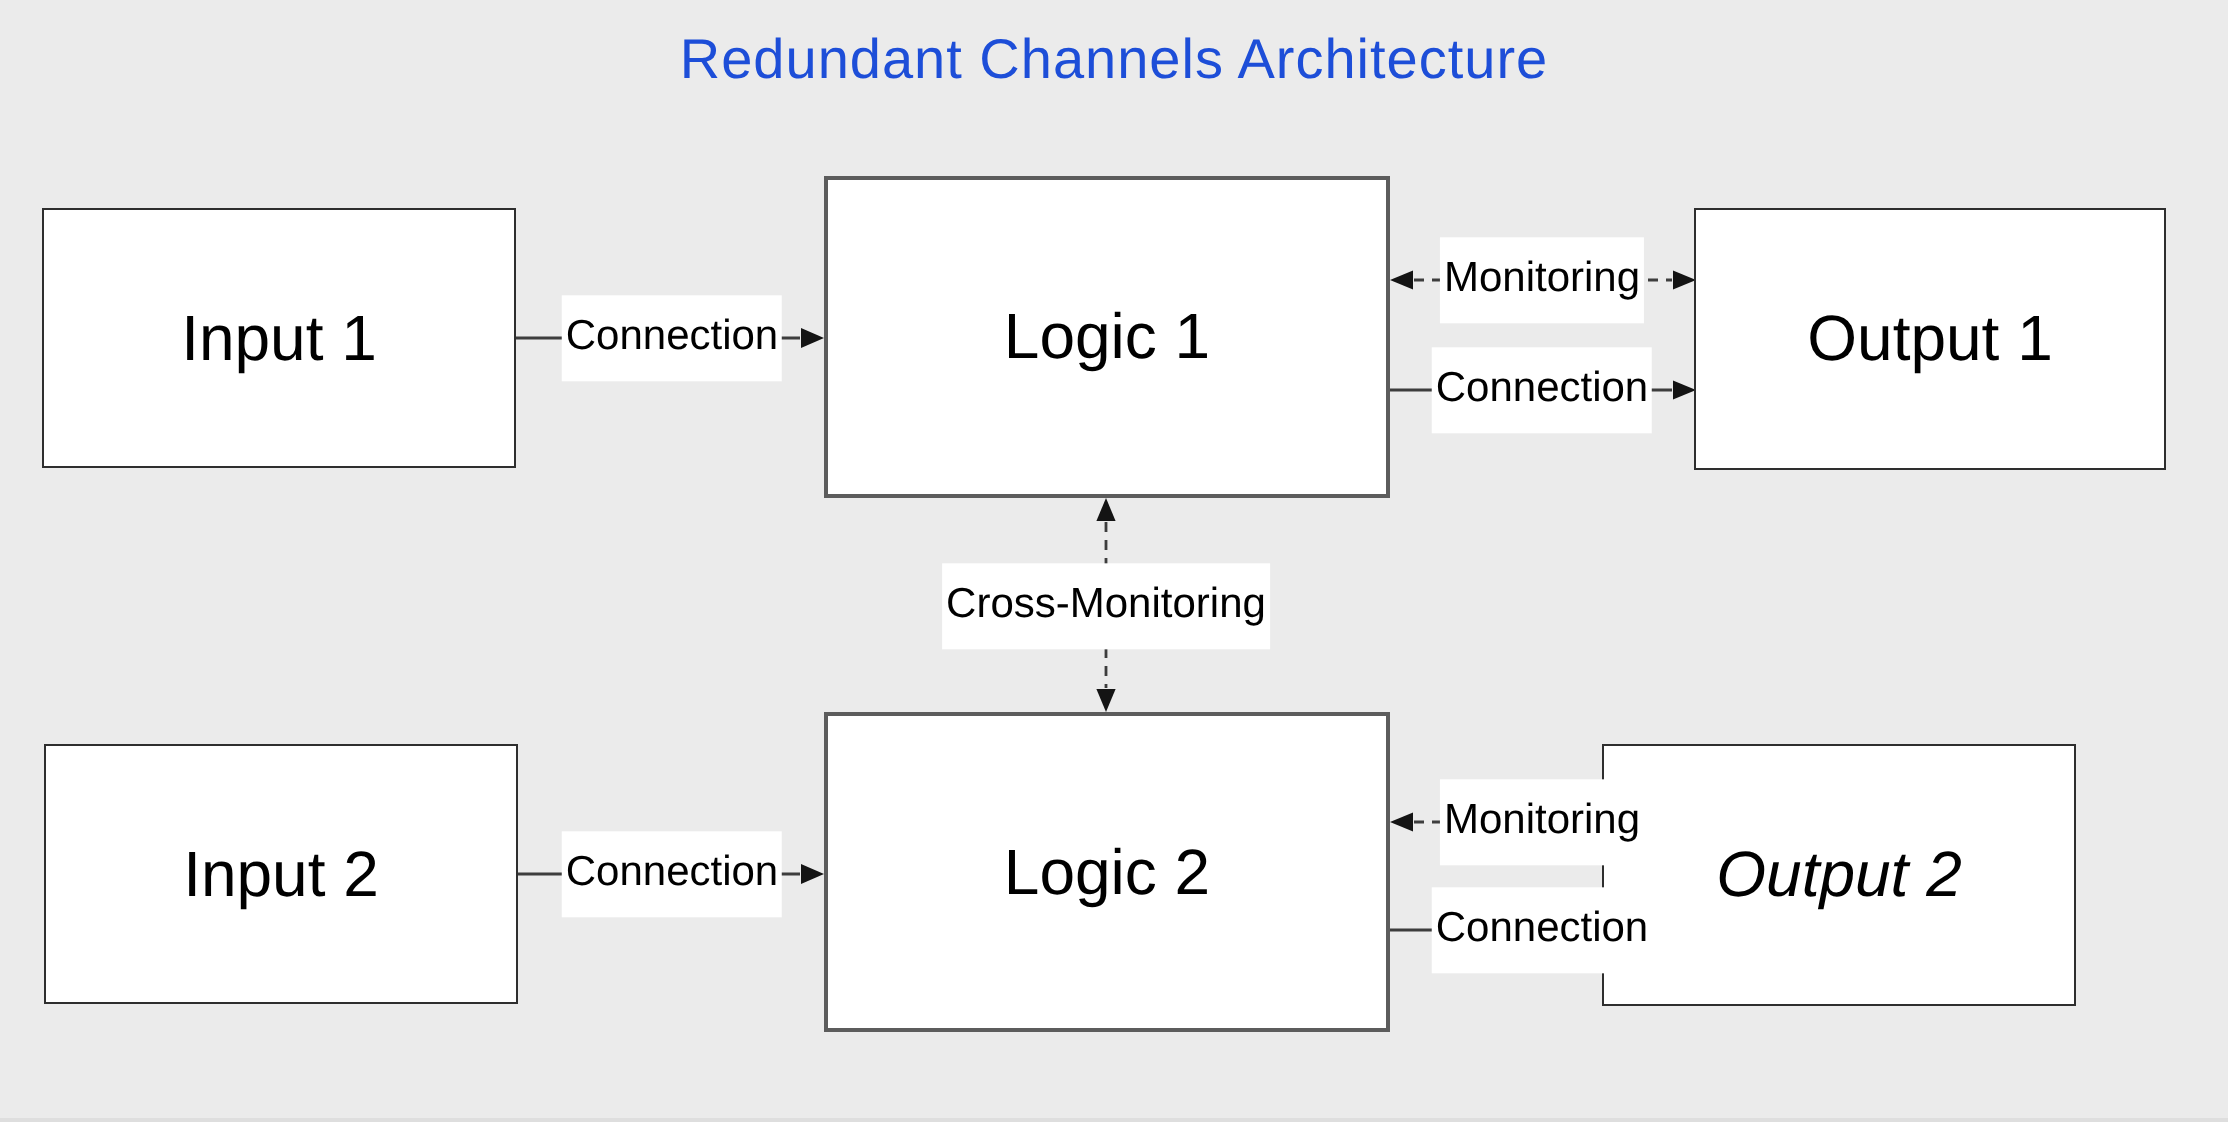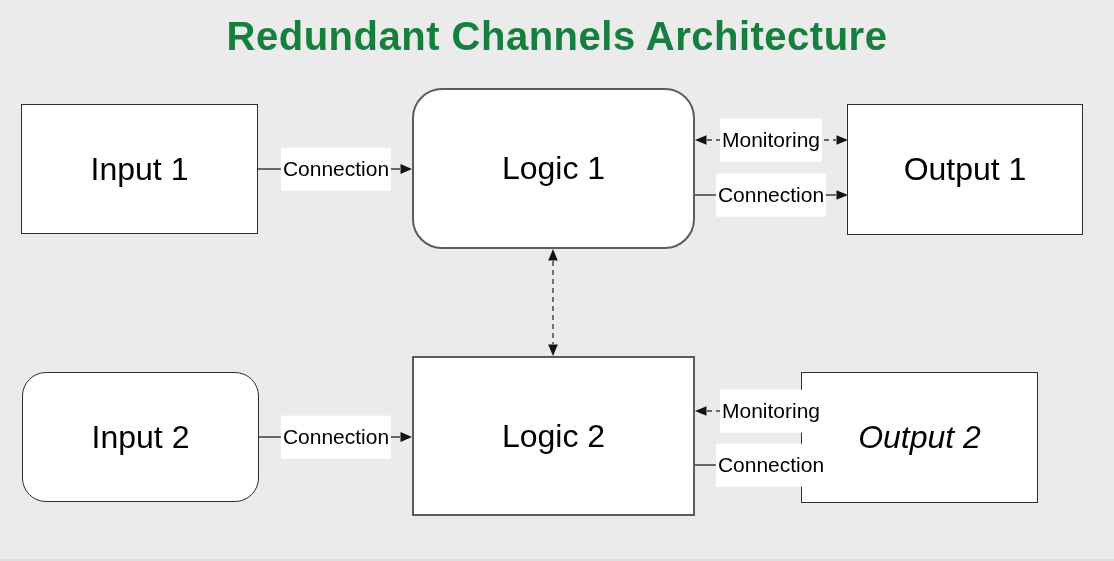--- a/index.html
+++ b/index.html
@@ -17,23 +17,23 @@
     width: 1114px;
     height: 561px;
     background: #ebebeb;
   }
   .title {
     position: absolute;
     left: 0;
     top: 14px;
     width: 100%;
     text-align: center;
-    font-size: 40px;
-    font-weight: 700;
-    color: #15803d;
+    font-size: 28px;
+    font-weight: 400;
+    color: #1d4ed8;
     letter-spacing: 0.5px;
   }
   .edges-layer {
     position: absolute;
     left: 0;
     top: 0;
     width: 1114px;
     height: 561px;
   }
   .node {
@@ -103,46 +103,47 @@
     <polygon points="848,411 836.5,406.2 836.5,415.8" fill="#141414"></polygon>
 
     <line x1="695" y1="465" x2="836" y2="465" stroke="#3d3d3d" stroke-width="1.6"></line>
     <polygon points="848,465 836.5,460.2 836.5,469.8" fill="#141414"></polygon>
   </svg>
 
   <div class="node input" style="left:21px; top:104px; width:237px; height:130px;">
     <span class="node-label">Input 1</span>
   </div>
 
-  <div class="node logic" style="left:412px; top:88px; width:283px; height:161px;border-radius:30px;">
+  <div class="node logic" style="left:412px; top:88px; width:283px; height:161px;">
     <span class="node-label">Logic 1</span>
   </div>
 
   <div class="node output" style="left:847px; top:104px; width:236px; height:131px;justify-content:center;">
     <span class="node-label">Output 1</span>
   </div>
 
-  <div class="node input" style="left:22px; top:372px; width:237px; height:130px;border-radius:24px;">
+  <div class="node input" style="left:22px; top:372px; width:237px; height:130px;">
     <span class="node-label">Input 2</span>
   </div>
 
   <div class="node logic" style="left:412px; top:356px; width:283px; height:160px;">
     <span class="node-label">Logic 2</span>
   </div>
 
   <div class="node output" style="left:801px; top:372px; width:237px; height:131px;font-style:italic;">
     <span class="node-label">Output 2</span>
   </div>
 
   <div class="edge-label" style="left:336px; top:169px;">Connection</div>
 
   <div class="edge-label" style="left:771px; top:140px;">Monitoring</div>
 
   <div class="edge-label" style="left:771px; top:195px;">Connection</div>
 
+  <div class="edge-label" style="left:553px; top:303px;">Cross-Monitoring</div>
 
   <div class="edge-label" style="left:336px; top:437px;">Connection</div>
 
   <div class="edge-label" style="left:771px; top:411px;">Monitoring</div>
 
   <div class="edge-label" style="left:771px; top:465px;">Connection</div>
 
   <div class="bottom-edge"></div>
 </div>
 

